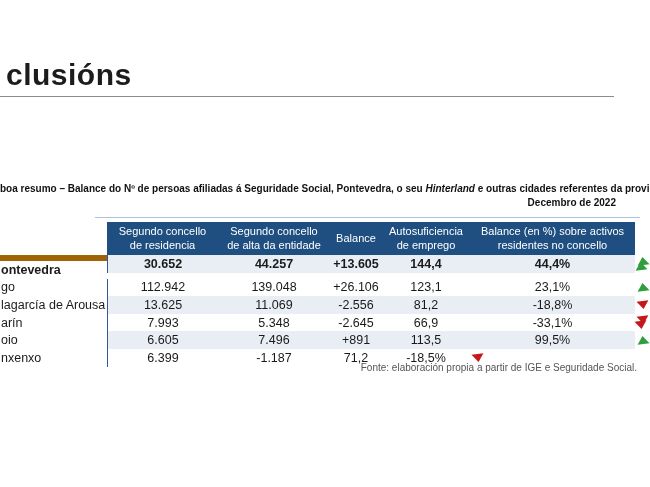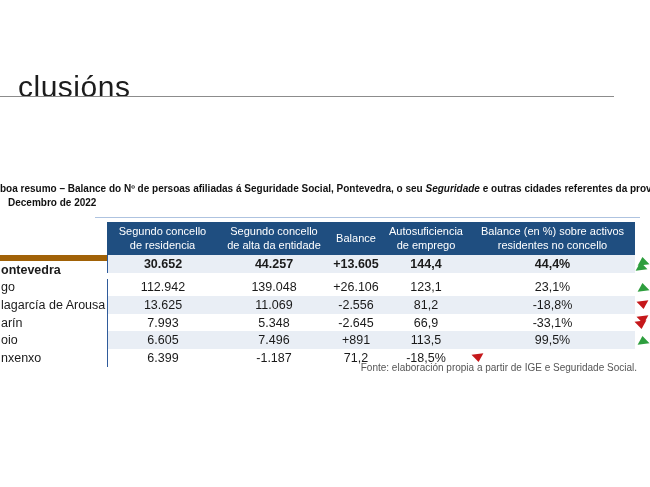--- a/index.html
+++ b/index.html
@@ -3,35 +3,35 @@
 <meta charset="utf-8">
 <style>
   html,body{margin:0;padding:0;background:#fff;}
   .slide{
     position:relative;width:650px;height:487px;background:#fff;
     font-family:"Liberation Sans","DejaVu Sans",sans-serif;
     overflow:hidden;color:#1a1a1a;
   }
   
   .title{
-    position:absolute;left:2px;top:54px;margin:16px;
-    font-size:30px;font-weight:normal;color:#1c1c1c;letter-spacing:.5px;
+    position:absolute;left:2px;top:54px;margin:4px;
+    font-size:30px;font-weight:bold;color:#1c1c1c;letter-spacing:.5px;
   }
   .title-rule{
     position:absolute;left:0;top:96px;width:614px;height:0;
     border-top:1.5px solid #8c8c8c;
   }
   
   .caption-l1{
     position:absolute;left:0;top:183px;width:652px;
     font-size:10px;font-weight:bold;white-space:nowrap;color:#111;
   }
   .caption-l1 .it{font-style:italic;}
   .caption-l2{
-    position:absolute;left:8px;top:197px;width:600px;text-align:left;
+    position:absolute;left:16px;top:197px;width:600px;text-align:right;
     font-size:10px;font-weight:bold;color:#111;
   }
   
   .table-topline{
     position:absolute;left:95px;top:217px;width:545px;height:0;
     border-top:1px solid #aec3e0;
   }
   
   .tbl{
     position:absolute;left:0;top:222px;width:650px;
@@ -66,21 +66,21 @@
   }
 </style>
 </head>
 <body>
 
 <div class="slide">
 
   <h1 class="title">clusións</h1>
   <div class="title-rule"></div>
 
-  <div class="caption-l1"><span>boa resumo – Balance do Nº de persoas afiliadas á Seguridade Social, Pontevedra, o seu </span><span class="it">Seguridade</span><span> e outras cidades referentes da provincia,</span></div>
+  <div class="caption-l1"><span>boa resumo – Balance do Nº de persoas afiliadas á Seguridade Social, Pontevedra, o seu </span><span class="it">Hinterland</span><span> e outras cidades referentes da provincia,</span></div>
   <div class="caption-l2">Decembro de 2022</div>
 
   <div class="table-topline"></div>
 
   <div class="tbl">
 
     <div class="th-empty"></div>
     <div class="th">
       <span>Segundo concello</span>
       <span>de residencia</span>

